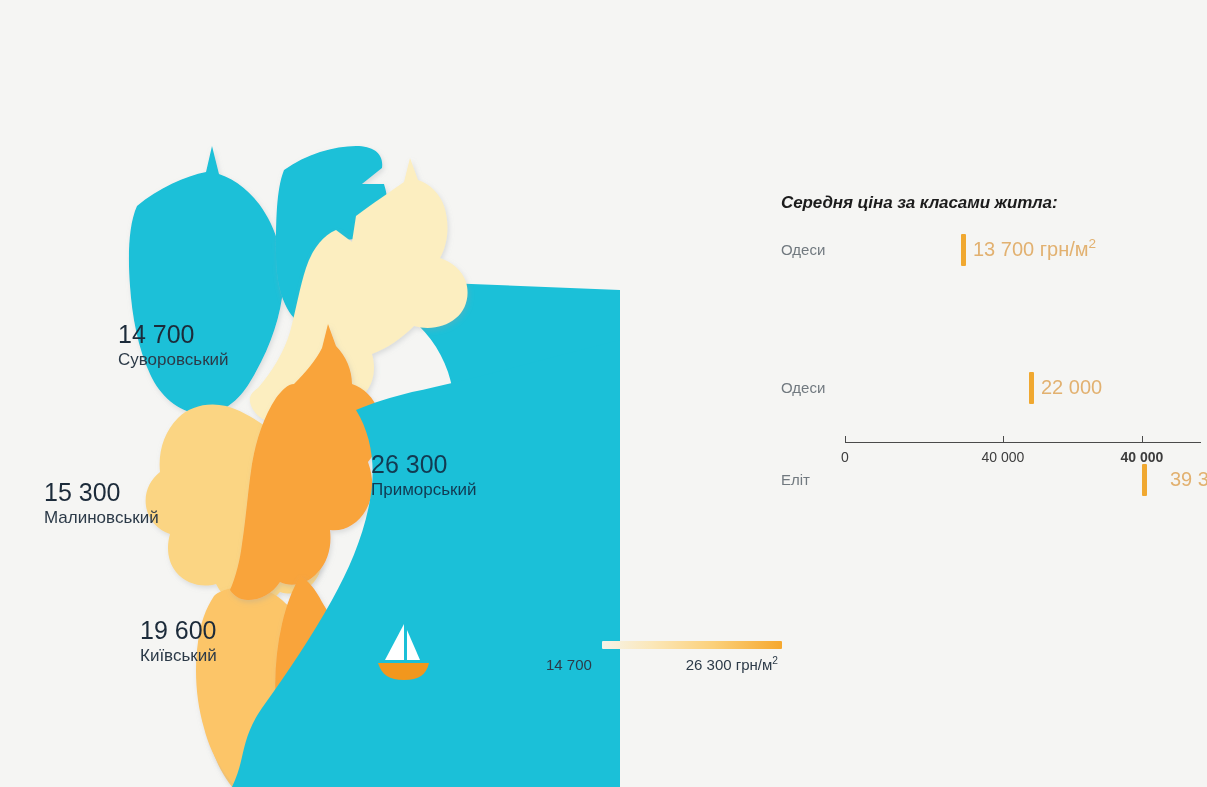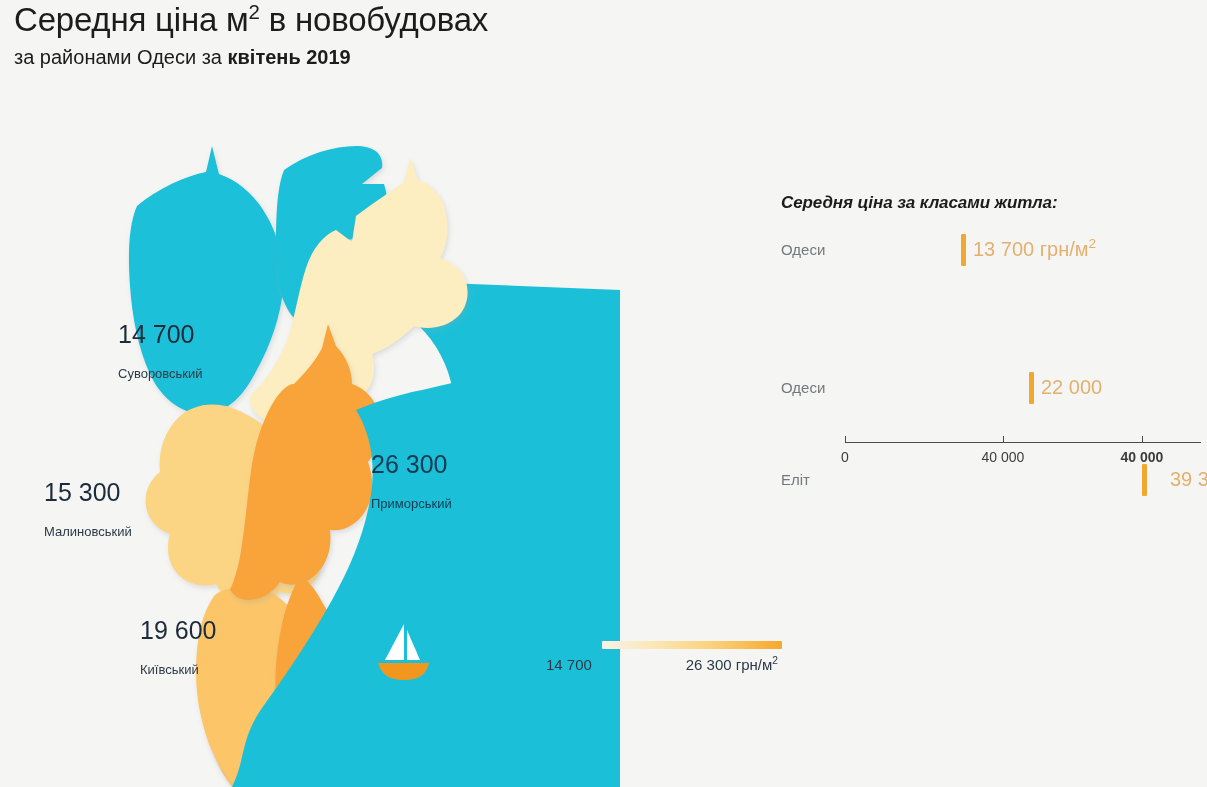--- a/index.html
+++ b/index.html
@@ -27,21 +27,21 @@
 
   
   .map-wrap{position:absolute;left:0px;top:110px;width:620px;height:677px;}
   .map-svg{display:block;width:620px;height:677px;}
 
   .map-label{position:absolute;text-align:left;pointer-events:none;}
   .map-label .val{
     font-size:25px;color:#1c2b3a;font-weight:400;line-height:1;white-space:nowrap;
   }
   .map-label .name{
-    font-size:13px;color:#2c3a48;line-height:1.1;margin-top:20px;white-space:nowrap;
+    font-size:17px;color:#2c3a48;line-height:1.1;margin-top:4px;white-space:nowrap;
   }
   .map-label.sea .val{color:#123a52;}
   .map-label.sea .name{color:#123a52;}
 
   .lbl-suvorov{left:118px;top:212px;}
   .lbl-malinov{left:44px;top:370px;}
   .lbl-kyiv{left:140px;top:508px;}
   .lbl-primor{left:371px;top:342px;}
 
   
@@ -84,24 +84,20 @@
   .axis-tlabel{
     position:absolute;top:20px;font-size:14px;color:#3d3d3d;
     transform:translateX(-50%);white-space:nowrap;
   }
 </style>
 </head>
 <body>
 
 <div id="root">
 
-  <div class="header">
-    <h1 class="title"><span>Середня ціна м</span><sup>2</sup><span> в новобудовах</span></h1>
-    <p class="subtitle"><span>за районами Одеси за </span><span class="strong">квітень 2019</span></p>
-  </div>
 
   <div class="map-wrap">
     <svg class="map-svg" viewBox="0 0 620 677" xmlns="http://www.w3.org/2000/svg">
       <defs>
         <filter id="softshadow" x="-20%" y="-20%" width="150%" height="150%">
           <feDropShadow dx="1.5" dy="2.5" stdDeviation="2.5" flood-color="#9aa0a6" flood-opacity="0.30"></feDropShadow>
         </filter>
       </defs>
 
       <path fill="#1bc0d8" d="M298,168 C352,160 410,180 440,222 C475,270 470,330 455,385

